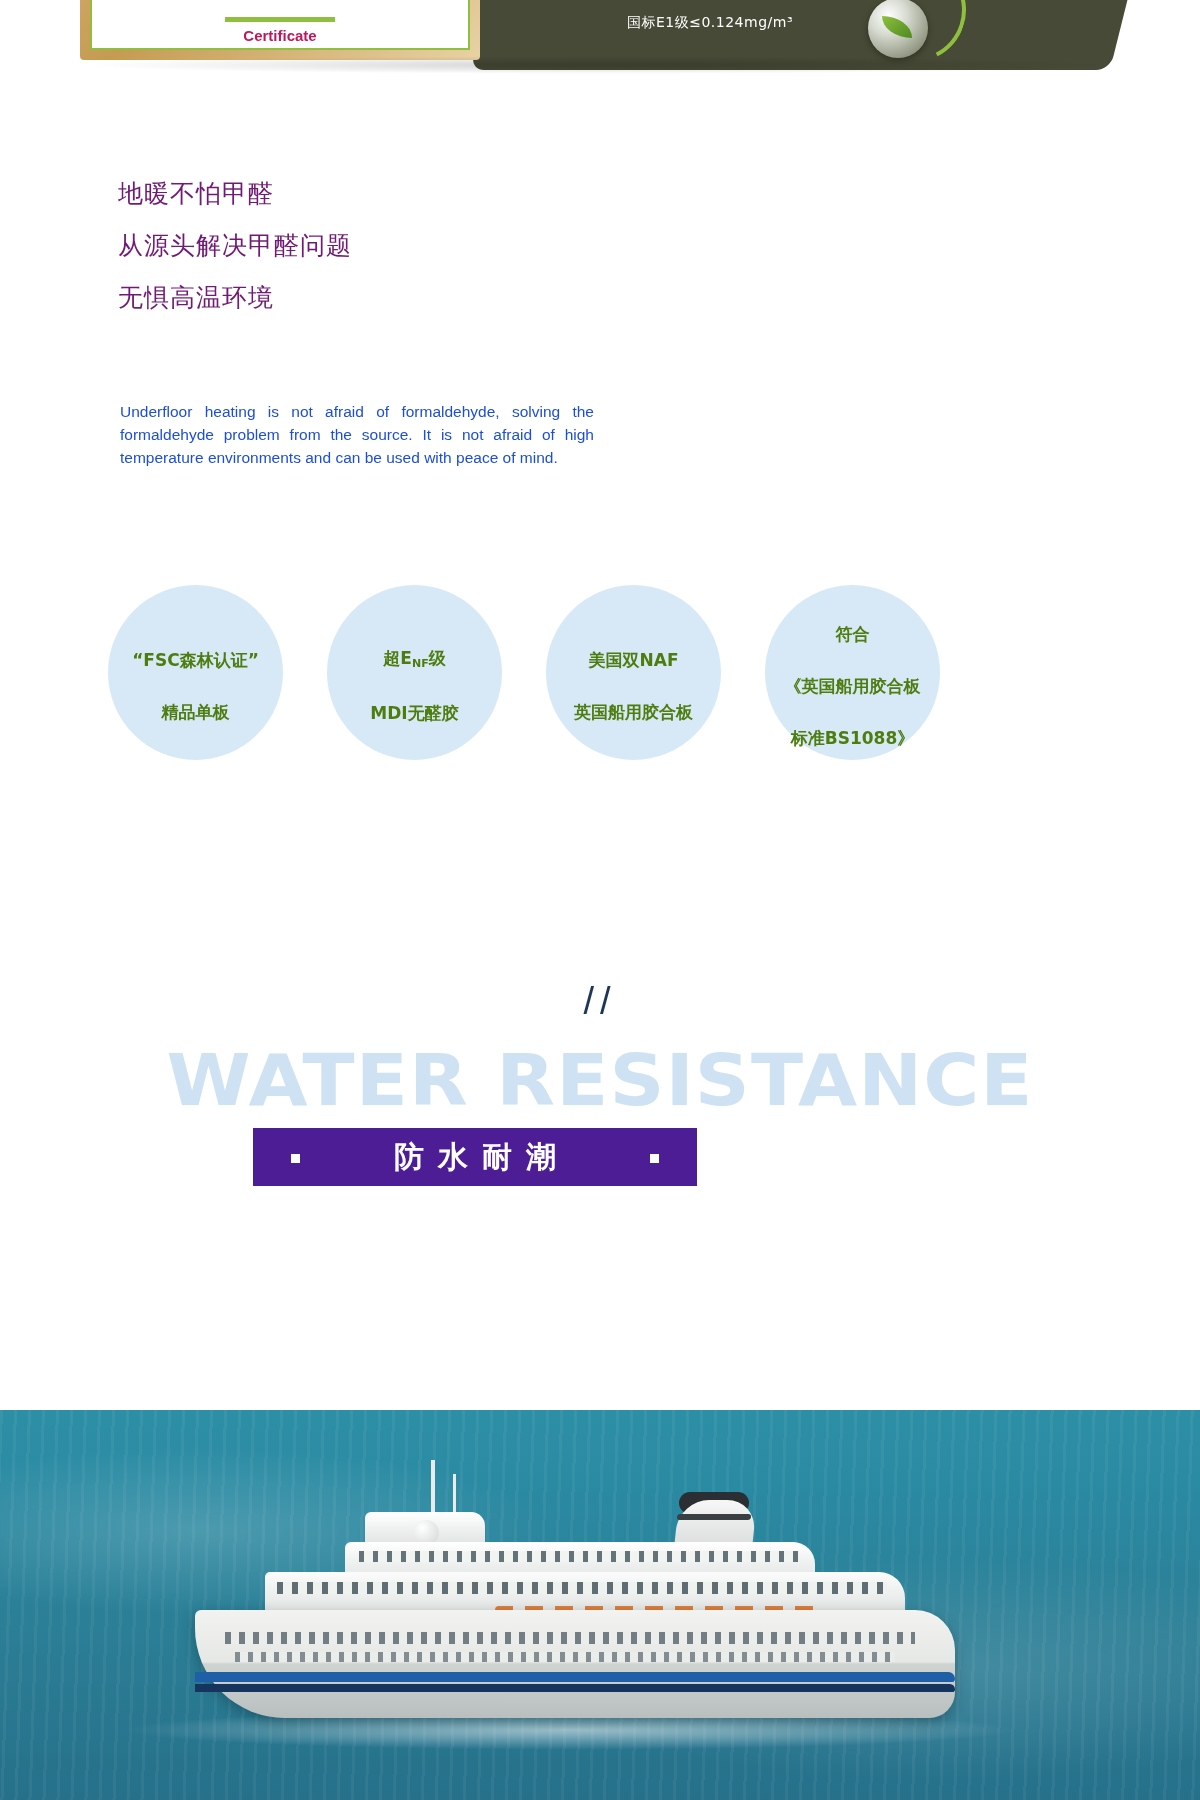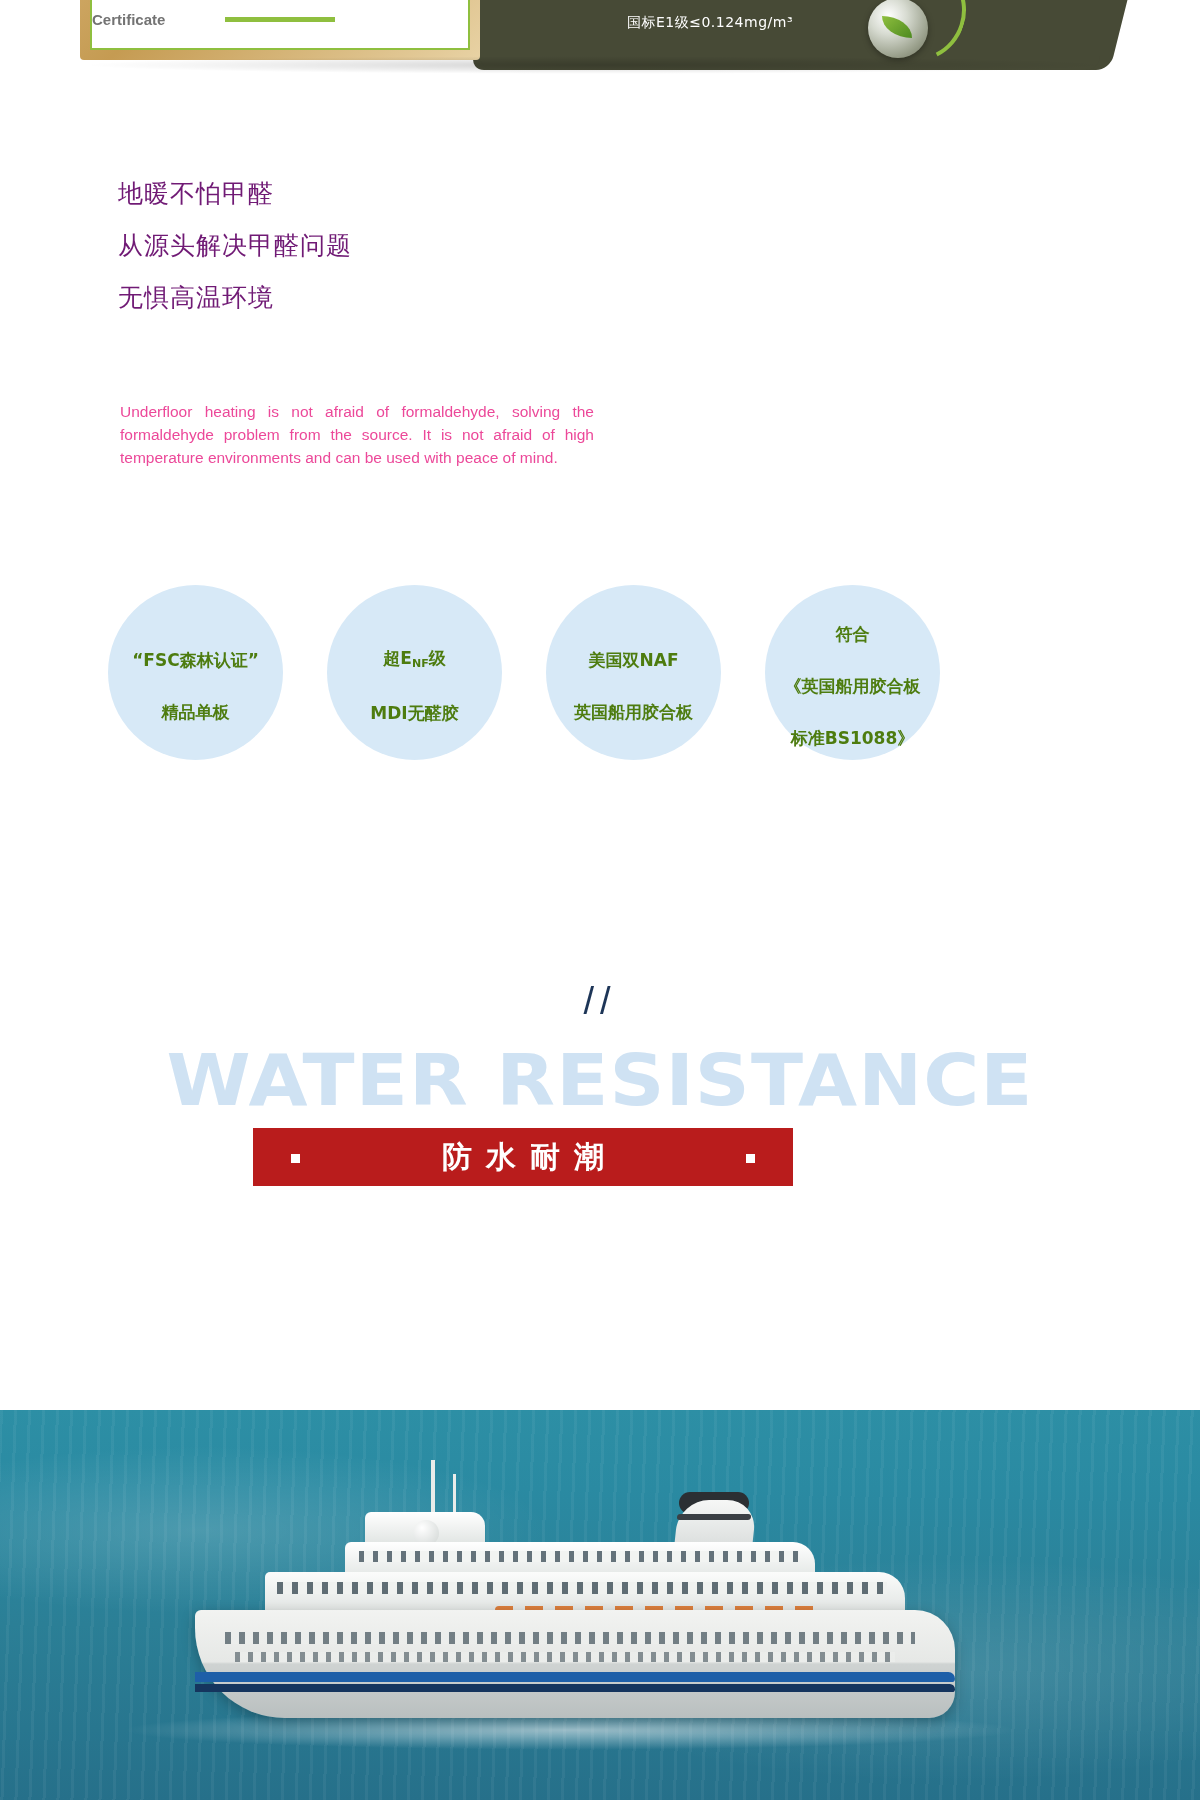--- a/index.html
+++ b/index.html
@@ -61,24 +61,25 @@
   }
   .banner-frame-inner {
     position: absolute;
     left: 10px; top: 10px;
     right: 10px; bottom: 10px;
     background: #ffffff;
     border: 2px solid #8fbf3f;
   }
   .banner-frame-text {
     position: absolute;
-    left: 0; bottom: 20px;
+    left: 0; bottom: 4px;
     width: 100%;
+    text-align: center;
     font-size: 15px;
-    color: #737373;
+    color: #be185d;
     font-weight: bold;
   }
   .banner-frame-bar {
     position: absolute;
     left: 50%;
     transform: translateX(-50%);
     bottom: 26px;
     width: 110px;
     height: 5px;
     background: #8fbf3f;
@@ -129,21 +130,21 @@
     letter-spacing: 1px;
     font-family: "DejaVu Sans", sans-serif;
   }
   .eng-para {
     position: absolute;
     left: 120px;
     top: 400px;
     width: 474px;
     font-size: 15.5px;
     line-height: 23px;
-    color: #ec4899;
+    color: #1d4ed8;
     text-align: justify;
     font-family: "Liberation Sans", sans-serif;
   }
 
   
   .circles {
     position: absolute;
     left: 108px;
     top: 585px;
     width: 980px;
@@ -204,23 +205,23 @@
     color: #cfe2f3;
     letter-spacing: 1px;
     font-family: "DejaVu Sans", sans-serif;
     transform: scaleX(1.06);
     transform-origin: center;
   }
   .title-bar {
     position: absolute;
     left: 253px;
     top: 1128px;
-    width: 540px;
+    width: 444px;
     height: 58px;
-    background: #b91c1c;
+    background: #4c1d95;
     display: flex;
     align-items: center;
     justify-content: center;
   }
   .title-bar-text {
     color: #ffffff;
     font-size: 30px;
     font-weight: bold;
     letter-spacing: 14px;
     padding-left: 14px;

